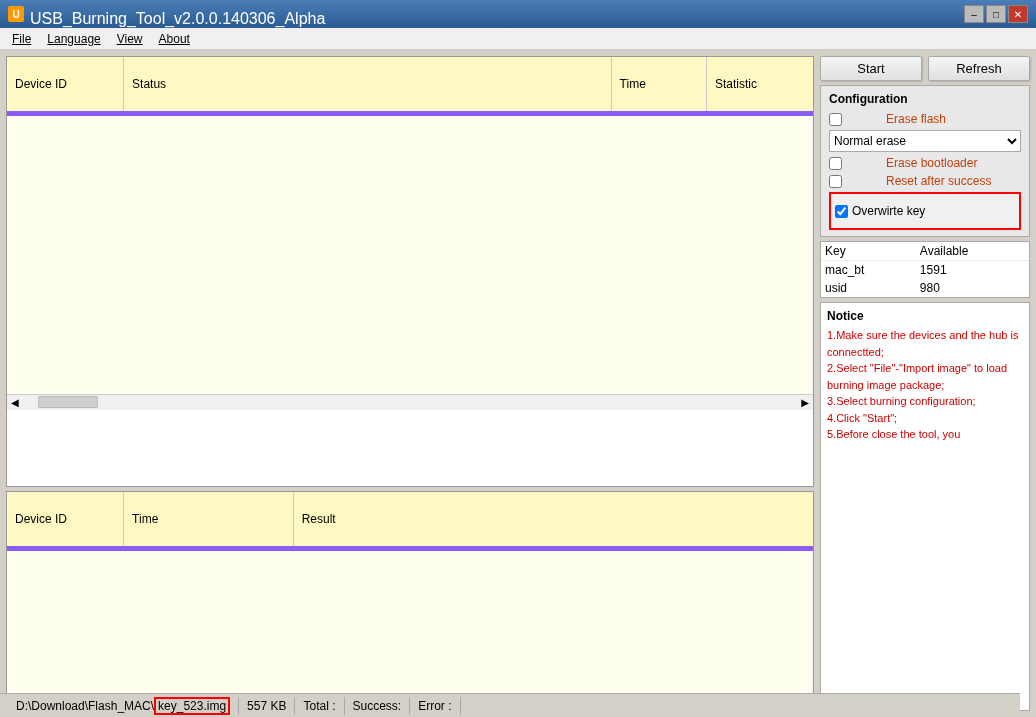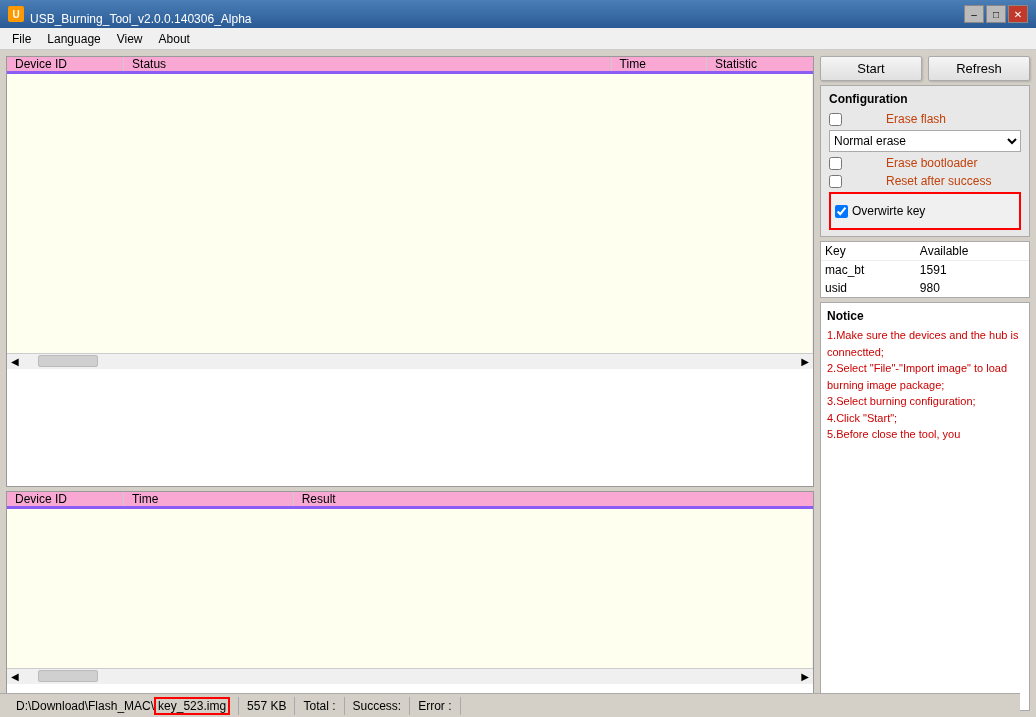--- a/index.html
+++ b/index.html
@@ -34,21 +34,21 @@
       background: #f90;
       border-radius: 2px;
       font-size: 10px;
       display: flex;
       align-items: center;
       justify-content: center;
       color: white;
       font-weight: bold;
     }
     .title-bar-title {
-      font-size: 12px;
+      font-size: 16px;
       margin-top: 9px;
     }
     .title-bar-controls {
       display: flex;
       gap: 2px;
     }
     .title-btn {
       width: 20px;
       height: 18px;
       background: #aaa;
@@ -70,20 +70,21 @@
       border-bottom: 1px solid #ccc;
       height: 22px;
       display: flex;
       align-items: center;
       padding: 0 4px;
     }
     .menu-item {
       padding: 2px 8px;
       font-size: 12px;
       cursor: pointer;
+      text-decoration: underline;
     }
 
     
     .main-container {
       display: flex;
       height: calc(717px - 28px - 22px);
       background: #d4d0c8;
       padding: 6px;
       gap: 6px;
     }
@@ -105,24 +106,24 @@
     }
     .table-container.top { flex: 1; min-height: 0; }
     .table-container.bottom { height: 220px; }
 
     .data-table {
       width: 100%;
       border-collapse: collapse;
       font-size: 12px;
     }
     .data-table th {
-      background: #f9a8d4;
-      border-bottom: 3px solid #8b5cf6;
+      background: #fef9c3;
+      border-bottom: 5px solid #8b5cf6;
       border-right: 1px solid #ccc;
-      padding: 0 8px;
+      padding: 20px 8px;
       text-align: left;
       font-weight: normal;
     }
     .data-table td {
       border-right: 1px solid #eee;
       padding: 3px 8px;
     }
     .table-header-row th:last-child { border-right: none; }
 
     

